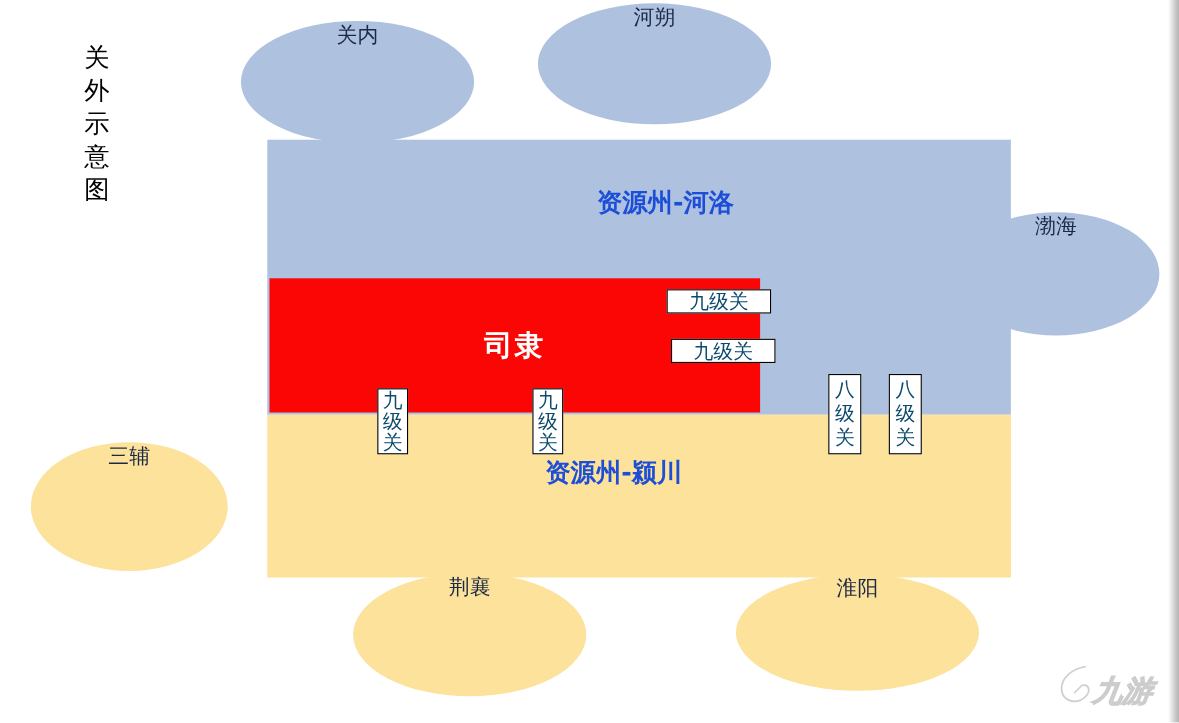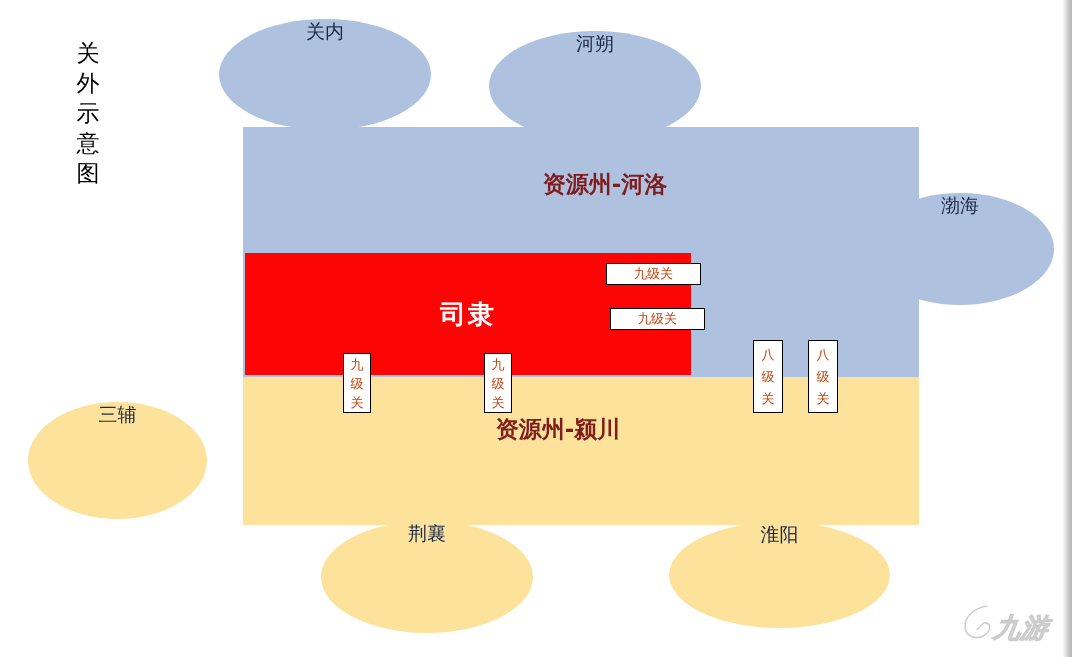--- a/index.html
+++ b/index.html
@@ -39,21 +39,21 @@
   }
   .rect-sili {
     left: 209px; top: 253px; width: 446px; height: 122px;
     background: #fb0505;
     display: flex; align-items: center; justify-content: center;
   }
 
   .region-heading {
     position: absolute;
     font-weight: bold;
-    color: #7f1d1d;
+    color: #1d4ed8;
     font-size: 23px;
     text-align: center;
     width: 300px;
   }
   .heading-heluo { left: 455px; top: 169px; }
   .heading-yingchuan { left: 408px; top: 414px; }
 
   .sili-label {
     color: #ffffff;
     font-weight: bold;
@@ -65,33 +65,33 @@
   .ellipse {
     position: absolute;
     border-radius: 50%;
     display: flex; align-items: flex-start; justify-content: center;
     font-size: 19px;
     color: #1c2946;
   }
   .ellipse.blue { background: #aec2e0; }
   .ellipse.yellow { background: #fce29a; }
   .el-guannei  { left: 219px; top: 19px;  width: 212px; height: 111px; }
-  .el-heshuo   { left: 489px; top: 31px;  width: 212px; height: 110px; }
+  .el-heshuo   { left: 489px; top: 3px;  width: 212px; height: 110px; }
   .el-bohai    { left: 866px; top: 193px; width: 188px; height: 112px; }
   .el-sanfu    { left: 28px;  top: 402px; width: 179px; height: 117px; }
   .el-jingxiang{ left: 321px; top: 521px; width: 212px; height: 112px; }
   .el-huaiyang { left: 669px; top: 522px; width: 221px; height: 106px; font-family: Liberation Mono, monospace; }
 
   
   .pass-box {
     position: absolute;
     background: #ffffff;
     border: 1.5px solid #000000;
-    color: #c2410c;
-    font-size: 13px;
+    color: #0c4a6e;
+    font-size: 18px;
     display: flex; align-items: center; justify-content: center;
   }
   .pass-h { height: 22px; width: 95px; }
   .pass-h1 { left: 606px; top: 263px; }
   .pass-h2 { left: 610px; top: 308px; }
 
   .pass-v {
     text-align: center;
     white-space: pre-line;
     display: block;

